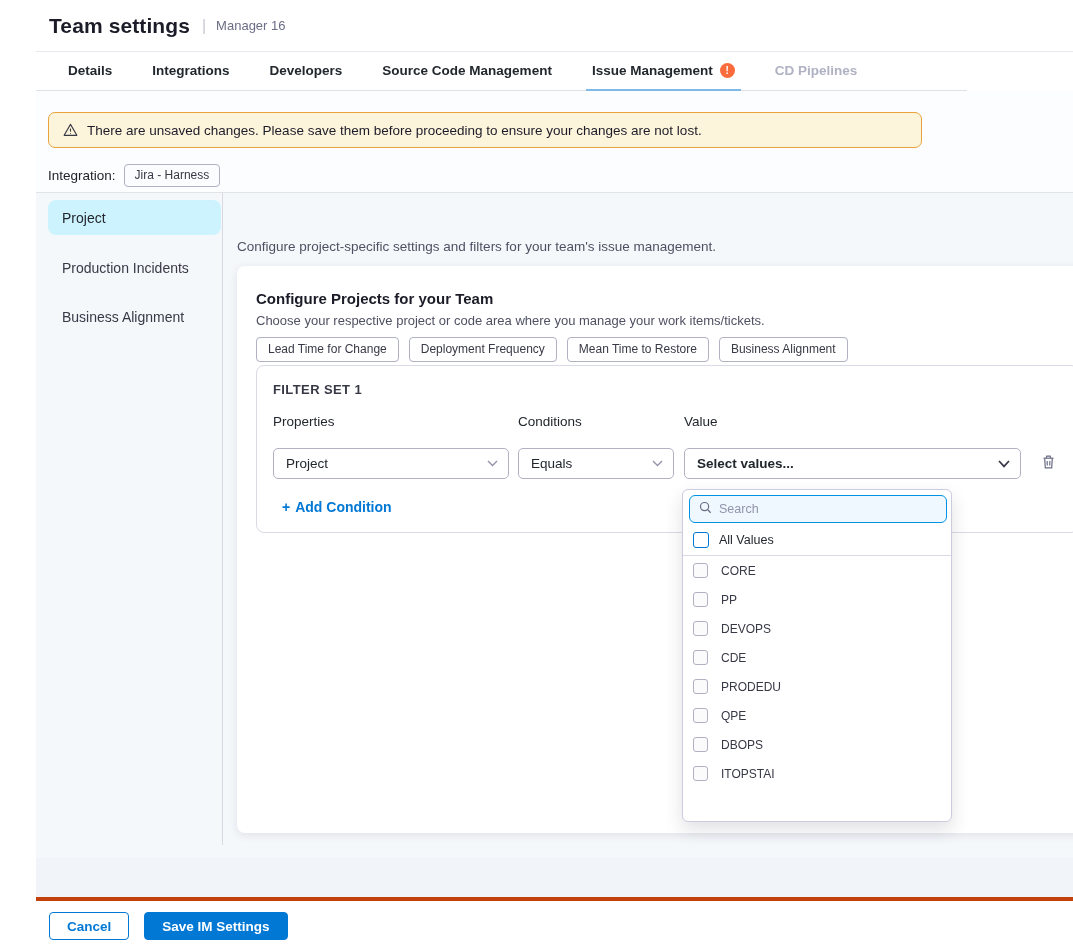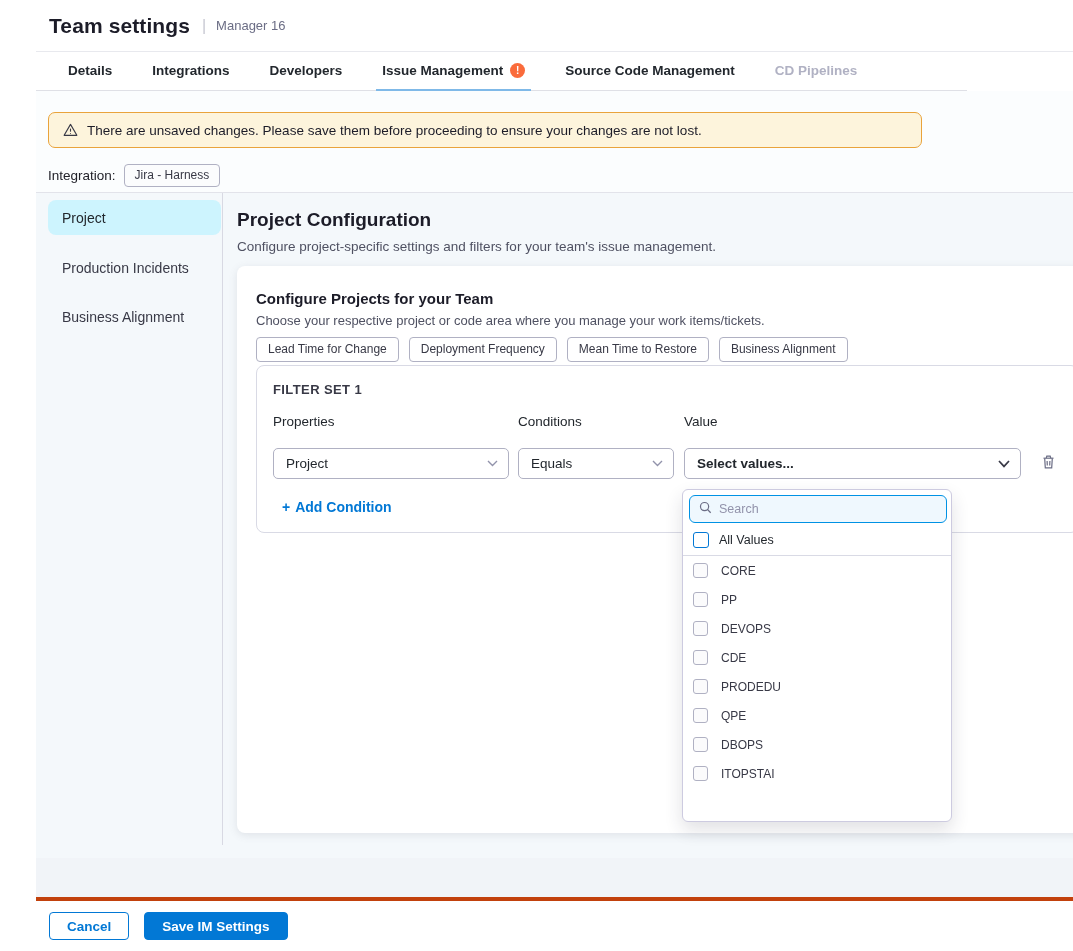--- a/index.html
+++ b/index.html
@@ -98,26 +98,26 @@
   <div class="tabs">
     <div class="tab">
       <span>Details</span>
     </div>
     <div class="tab">
       <span>Integrations</span>
     </div>
     <div class="tab">
       <span>Developers</span>
     </div>
+    <div class="tab">
+      <span>Source Code Management</span>
+    </div>
     <div class="tab active">
       <span>Issue Management</span>
       <span class="tab-badge">!</span>
-    </div>
-    <div class="tab">
-      <span>Source Code Management</span>
     </div>
     <div class="tab disabled">
       <span>CD Pipelines</span>
     </div>
   </div>
 
   <div class="band-top"></div>
   <div class="band-main"></div>
   <div class="band-pre-footer"></div>
 
@@ -142,21 +142,20 @@
   <div class="side-item active" style="top:200px;">
     <span>Project</span>
   </div>
   <div class="side-item" style="top:250px;">
     <span>Production Incidents</span>
   </div>
   <div class="side-item" style="top:299px;">
     <span>Business Alignment</span>
   </div>
 
-  <div class="main-title">Project Configuration</div>
   <div class="main-sub">Configure project-specific settings and filters for your team's issue management.</div>
 
   <div class="card">
     <div class="card-title">Configure Projects for your Team</div>
     <div class="card-sub">Choose your respective project or code area where you manage your work items/tickets.</div>
 
     <div class="metric-chips">
 
         <span class="chip">Lead Time for Change</span>
 

